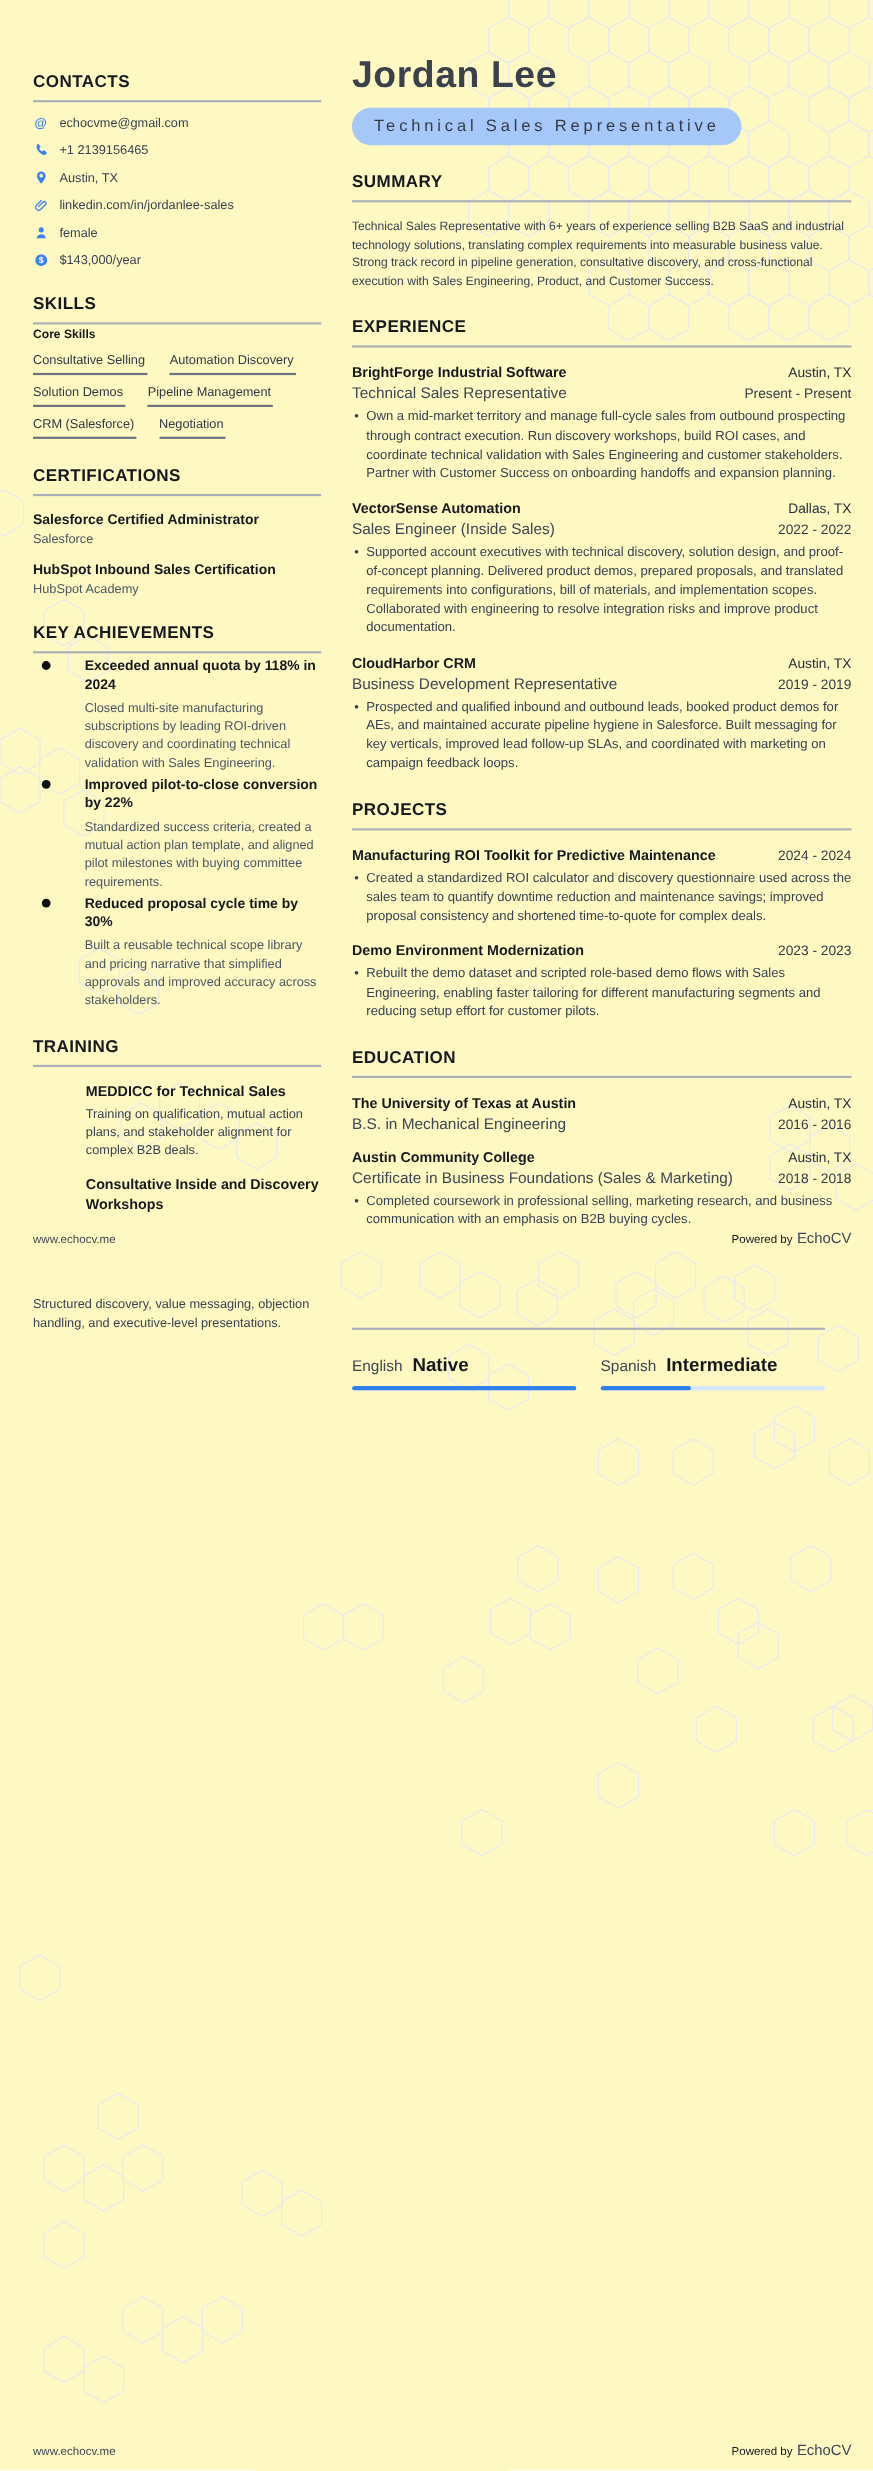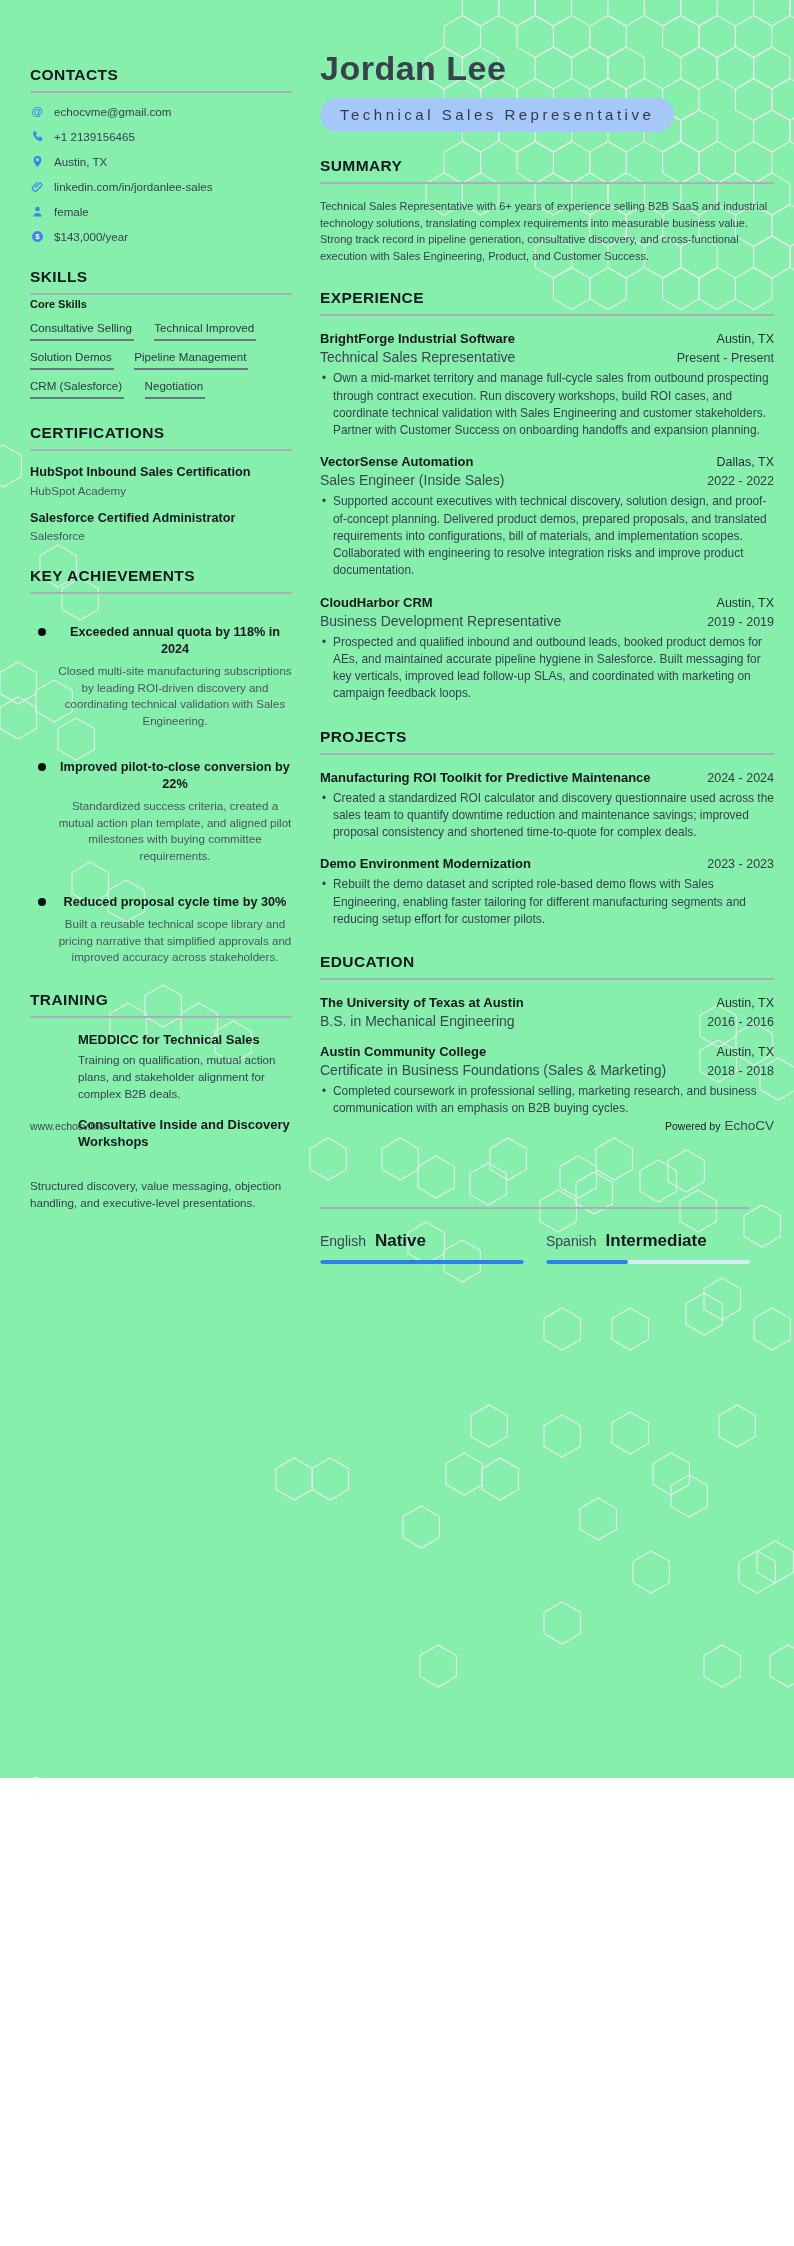--- a/index.html
+++ b/index.html
@@ -1,17 +1,17 @@
 <!DOCTYPE html>
 <html><head>
 <meta charset="utf-8">
 <style>
   html,body{margin:0;padding:0;background:#ffffff;}
   body{width:794px;height:2246px;font-family:"Liberation Sans", sans-serif;color:#374151;-webkit-font-smoothing:antialiased;}
-  .sheet{position:relative;width:794px;height:1778px;background:#86efac;overflow:hidden;}
+  .sheet{position:relative;width:794px;height:2246px;background:#fef9c3;overflow:hidden;}
   .hexbg{position:absolute;left:0;top:0;z-index:0;}
   .col-left{position:absolute;left:30px;top:66px;width:262px;z-index:1;}
   .col-right{position:absolute;left:320px;top:50px;width:454px;z-index:1;}
   .p2-left{position:absolute;left:30px;top:1178px;width:262px;z-index:1;}
   .p2-right{position:absolute;left:320px;top:1200px;width:430px;z-index:1;}
   .footer{position:absolute;left:30px;width:744px;display:flex;justify-content:space-between;align-items:baseline;z-index:1;}
   .f1{top:1118px;}
   .f2{top:2220px;}
 
   .sec-h{margin:0;font-size:15.5px;font-weight:800;color:#15181e;letter-spacing:.4px;}
@@ -31,21 +31,21 @@
   .group-h{font-size:11px;font-weight:700;color:#15181e;margin-top:3px;}
   .chips{margin-top:2px;}
   .chip{display:inline-block;margin:9px 16px 0 0;padding:0 2px 5px 0;border-bottom:2px solid #6b7280;font-size:11.6px;color:#2f3644;}
 
   
   .cert{margin-top:13px;}
   .cert-n{font-weight:700;font-size:12.7px;color:#15181e;line-height:1.3;}
   .cert-i{font-size:11.6px;color:#4b5563;margin-top:3px;}
 
   
-  .ach{display:flex;gap:12px;margin-top:30px;padding-left:8px;text-align:center;}
+  .ach{display:flex;gap:31px;margin-top:3px;padding-left:8px;}
   .dot{width:8px;height:8px;border-radius:50%;background:#0c0e12;flex:none;margin-top:4px;}
   .ach-t{font-weight:700;font-size:12.7px;color:#15181e;line-height:1.35;}
   .ach-d{font-size:11.6px;color:#4b5563;line-height:1.42;margin-top:5px;}
 
   
   .tr{margin-top:13px;margin-left:48px;}
   .tr-n{font-weight:700;font-size:13px;color:#15181e;line-height:1.35;}
   .tr-d{font-size:11.6px;color:#374151;line-height:1.45;margin-top:4px;}
   .p2-left p{margin:0;font-size:11.6px;color:#374151;line-height:1.45;}
 
@@ -283,38 +283,38 @@
         <span>$143,000/year</span>
       </div>
     </section>
 
     <section class="side-sec">
       <h2 class="sec-h">SKILLS</h2>
       <hr class="rule">
       <div class="group-h">Core Skills</div>
       <div class="chips">
         <span class="chip">Consultative Selling</span>
-        <span class="chip">Technical Improved</span>
+        <span class="chip">Automation Discovery</span>
         <span class="chip">Solution Demos</span>
         <span class="chip">Pipeline Management</span>
         <span class="chip">CRM (Salesforce)</span>
         <span class="chip">Negotiation</span>
       </div>
     </section>
 
     <section class="side-sec">
       <h2 class="sec-h">CERTIFICATIONS</h2>
       <hr class="rule">
       <div class="cert">
+        <div class="cert-n">Salesforce Certified Administrator</div>
+        <div class="cert-i">Salesforce</div>
+      </div>
+      <div class="cert">
         <div class="cert-n">HubSpot Inbound Sales Certification</div>
         <div class="cert-i">HubSpot Academy</div>
-      </div>
-      <div class="cert">
-        <div class="cert-n">Salesforce Certified Administrator</div>
-        <div class="cert-i">Salesforce</div>
       </div>
     </section>
 
     <section class="side-sec">
       <h2 class="sec-h">KEY ACHIEVEMENTS</h2>
       <hr class="rule">
       <div class="ach">
         <span class="dot"></span>
         <div>
           <div class="ach-t">Exceeded annual quota by 118% in 2024</div>

